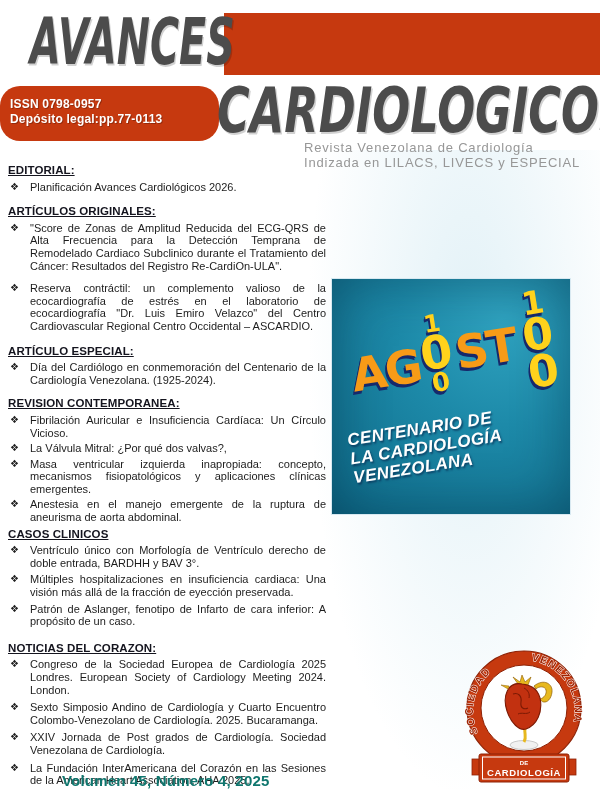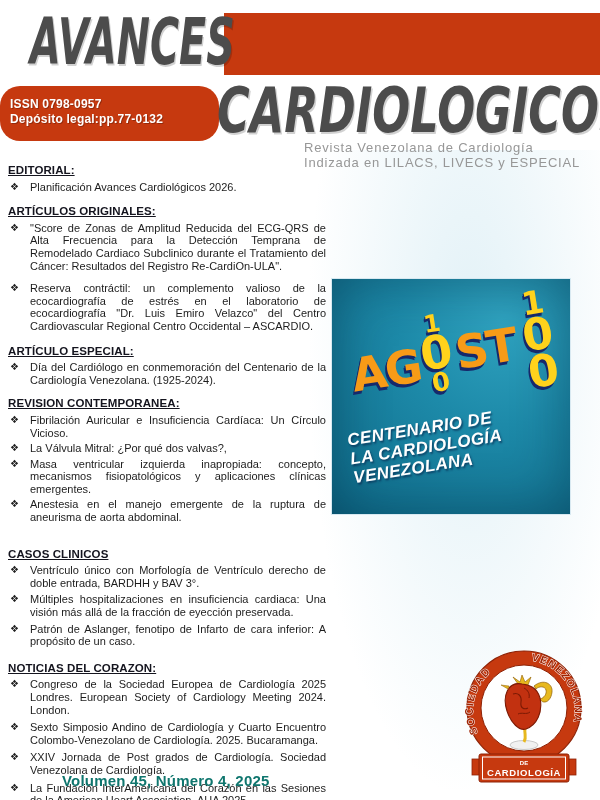--- a/index.html
+++ b/index.html
@@ -70,21 +70,21 @@
     text-decoration:underline;margin-bottom:4px;letter-spacing:.1px;
   }
   .item{display:flex;margin-bottom:4px;}
   .item .b{
     flex:0 0 22px;text-align:left;padding-left:2px;
     font-size:10px;color:#222;line-height:12.6px;
   }
   .item .t{flex:1;text-align:justify;padding-right:2px;}
   .sec-orig .item{margin-bottom:10px;}
   .sec-esp{margin-bottom:11px;}
-  .sec-rev{margin-bottom:24px;}
+  .sec-rev{margin-bottom:4px;}
   .sec-rev .item{margin-bottom:3px;}
   .sec-casos{margin-bottom:14px;}
   .sec-casos .item{margin-bottom:4px;}
   .sec-not .item{margin-bottom:5px;}
 
   
   .poster{
     position:absolute;left:331px;top:278px;width:240px;height:237px;
     background:
       radial-gradient(circle at 72% 18%, #2fa2bf 0%, #1d8aa9 40%, #0e6a88 100%);
@@ -137,21 +137,21 @@
 </head>
 <body>
 
 <div class="page">
   <div class="bg-tint"></div>
 
   <div class="red-block-top"></div>
   <div class="title-avances">AVANCES</div>
   <div class="red-band-issn">
     <div class="l">ISSN 0798-0957</div>
-    <div class="l">Depósito legal:pp.77-0132</div>
+    <div class="l">Depósito legal:pp.77-0113</div>
   </div>
   <div class="title-cardio">CARDIOLOGICOS</div>
   <div class="taglines">
     <div>Revista Venezolana de Cardiología</div>
     <div>Indizada en LILACS, LIVECS y ESPECIAL</div>
   </div>
 
   <div class="toc">
 
     <div class="sec">

